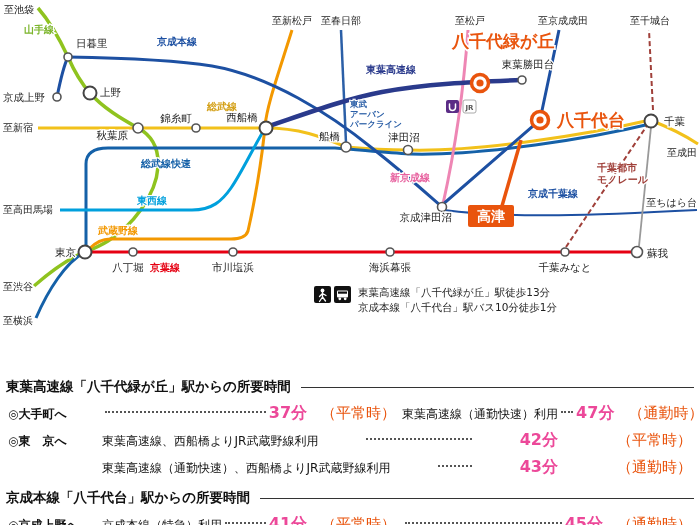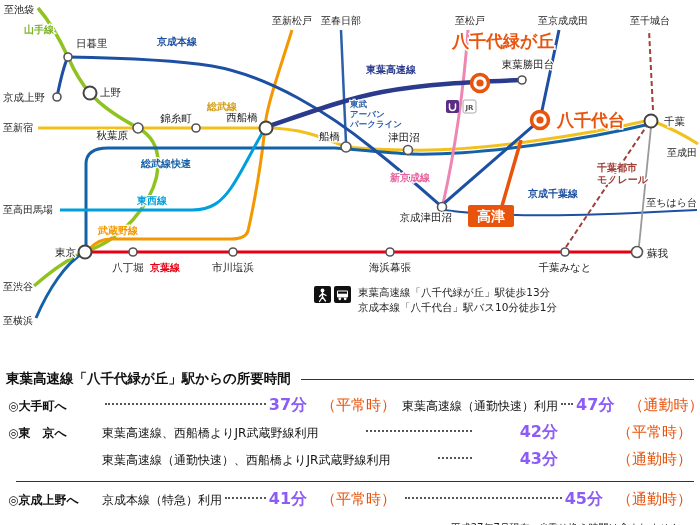--- a/index.html
+++ b/index.html
@@ -13,32 +13,32 @@
   .st  { font-size:10.5px; fill:#222; paint-order:stroke; stroke:#fff; stroke-width:2.5px; }
   .ed  { font-size:10px;   fill:#222; paint-order:stroke; stroke:#fff; stroke-width:2.5px; }
   .ll  { font-size:10px; font-weight:bold; paint-order:stroke; stroke:#fff; stroke-width:2.5px; }
   .lls { font-size:8.5px; font-weight:bold; paint-order:stroke; stroke:#fff; stroke-width:2px; }
   .big { font-size:17px; font-weight:bold; fill:#e9540d; paint-order:stroke; stroke:#fff; stroke-width:3px; }
   .dot  { fill:#fff; stroke:#555; stroke-width:1.6; }
   .dotL { fill:#fff; stroke:#444; stroke-width:2; }
   .note-txt { font-size:10.5px; fill:#222; }
 
   .info { position:absolute; left:0; top:362px; width:700px; }
-  .title-row { display:flex; align-items:center; padding:0 6px; margin-top:8px; }
+  .title-row { display:flex; align-items:center; padding:0 6px; margin-top:16px; }
   .sec-title { font-size:13.5px; font-weight:bold; color:#111; white-space:nowrap; }
   .rule { flex:1; height:0; border-top:1.5px solid #333; margin-left:10px; }
   .trow { display:flex; align-items:baseline; padding:0 8px; margin-top:8px; font-size:12px; }
   .dest { flex:0 0 94px; font-weight:bold; white-space:nowrap; }
   .cell { display:flex; align-items:baseline; min-width:0; }
   .c1 { flex:0 0 43%; }
   .c2 { flex:1 1 auto; margin-left:6px; }
   .cfull { flex:1 1 auto;gap:45px; }
   .route { white-space:nowrap; }
   .dots { flex:1; min-width:12px; margin:0 3px; align-self:center; border-bottom:2px dotted #555; transform:translateY(-2px); }
-  .time { color:#8b5cf6; font-weight:bold; font-size:16px; line-height:1; white-space:nowrap; }
+  .time { color:#ec4899; font-weight:bold; font-size:16px; line-height:1; white-space:nowrap; }
   .note { color:#e9540d; font-size:15px; white-space:nowrap; margin-left:14px; }
   .footer { text-align:right; font-size:10px; color:#222; padding:12px 10px 0 0; }
   .sec2 { margin-top:12px; }
 </style>
 </head>
 <body>
 
 <div class="canvas">
 
   <svg width="700" height="362" viewBox="0 0 700 362">
@@ -207,20 +207,21 @@
       <span class="dest"></span>
       <span class="cell cfull">
         <span class="route">東葉高速線（通勤快速）、西船橋よりJR武蔵野線利用</span>
         <span class="dots"></span>
         <span class="time">43分</span>
         <span class="note">（通勤時）</span>
       </span>
     </div>
 
     <div class="title-row sec2">
+      <span class="sec-title">京成本線「八千代台」駅からの所要時間</span>
       <span class="rule"></span>
     </div>
 
     <div class="trow">
       <span class="dest">◎京成上野へ</span>
       <span class="cell c1">
         <span class="route">京成本線（特急）利用</span>
         <span class="dots"></span>
         <span class="time">41分</span>
         <span class="note">（平常時）</span>

